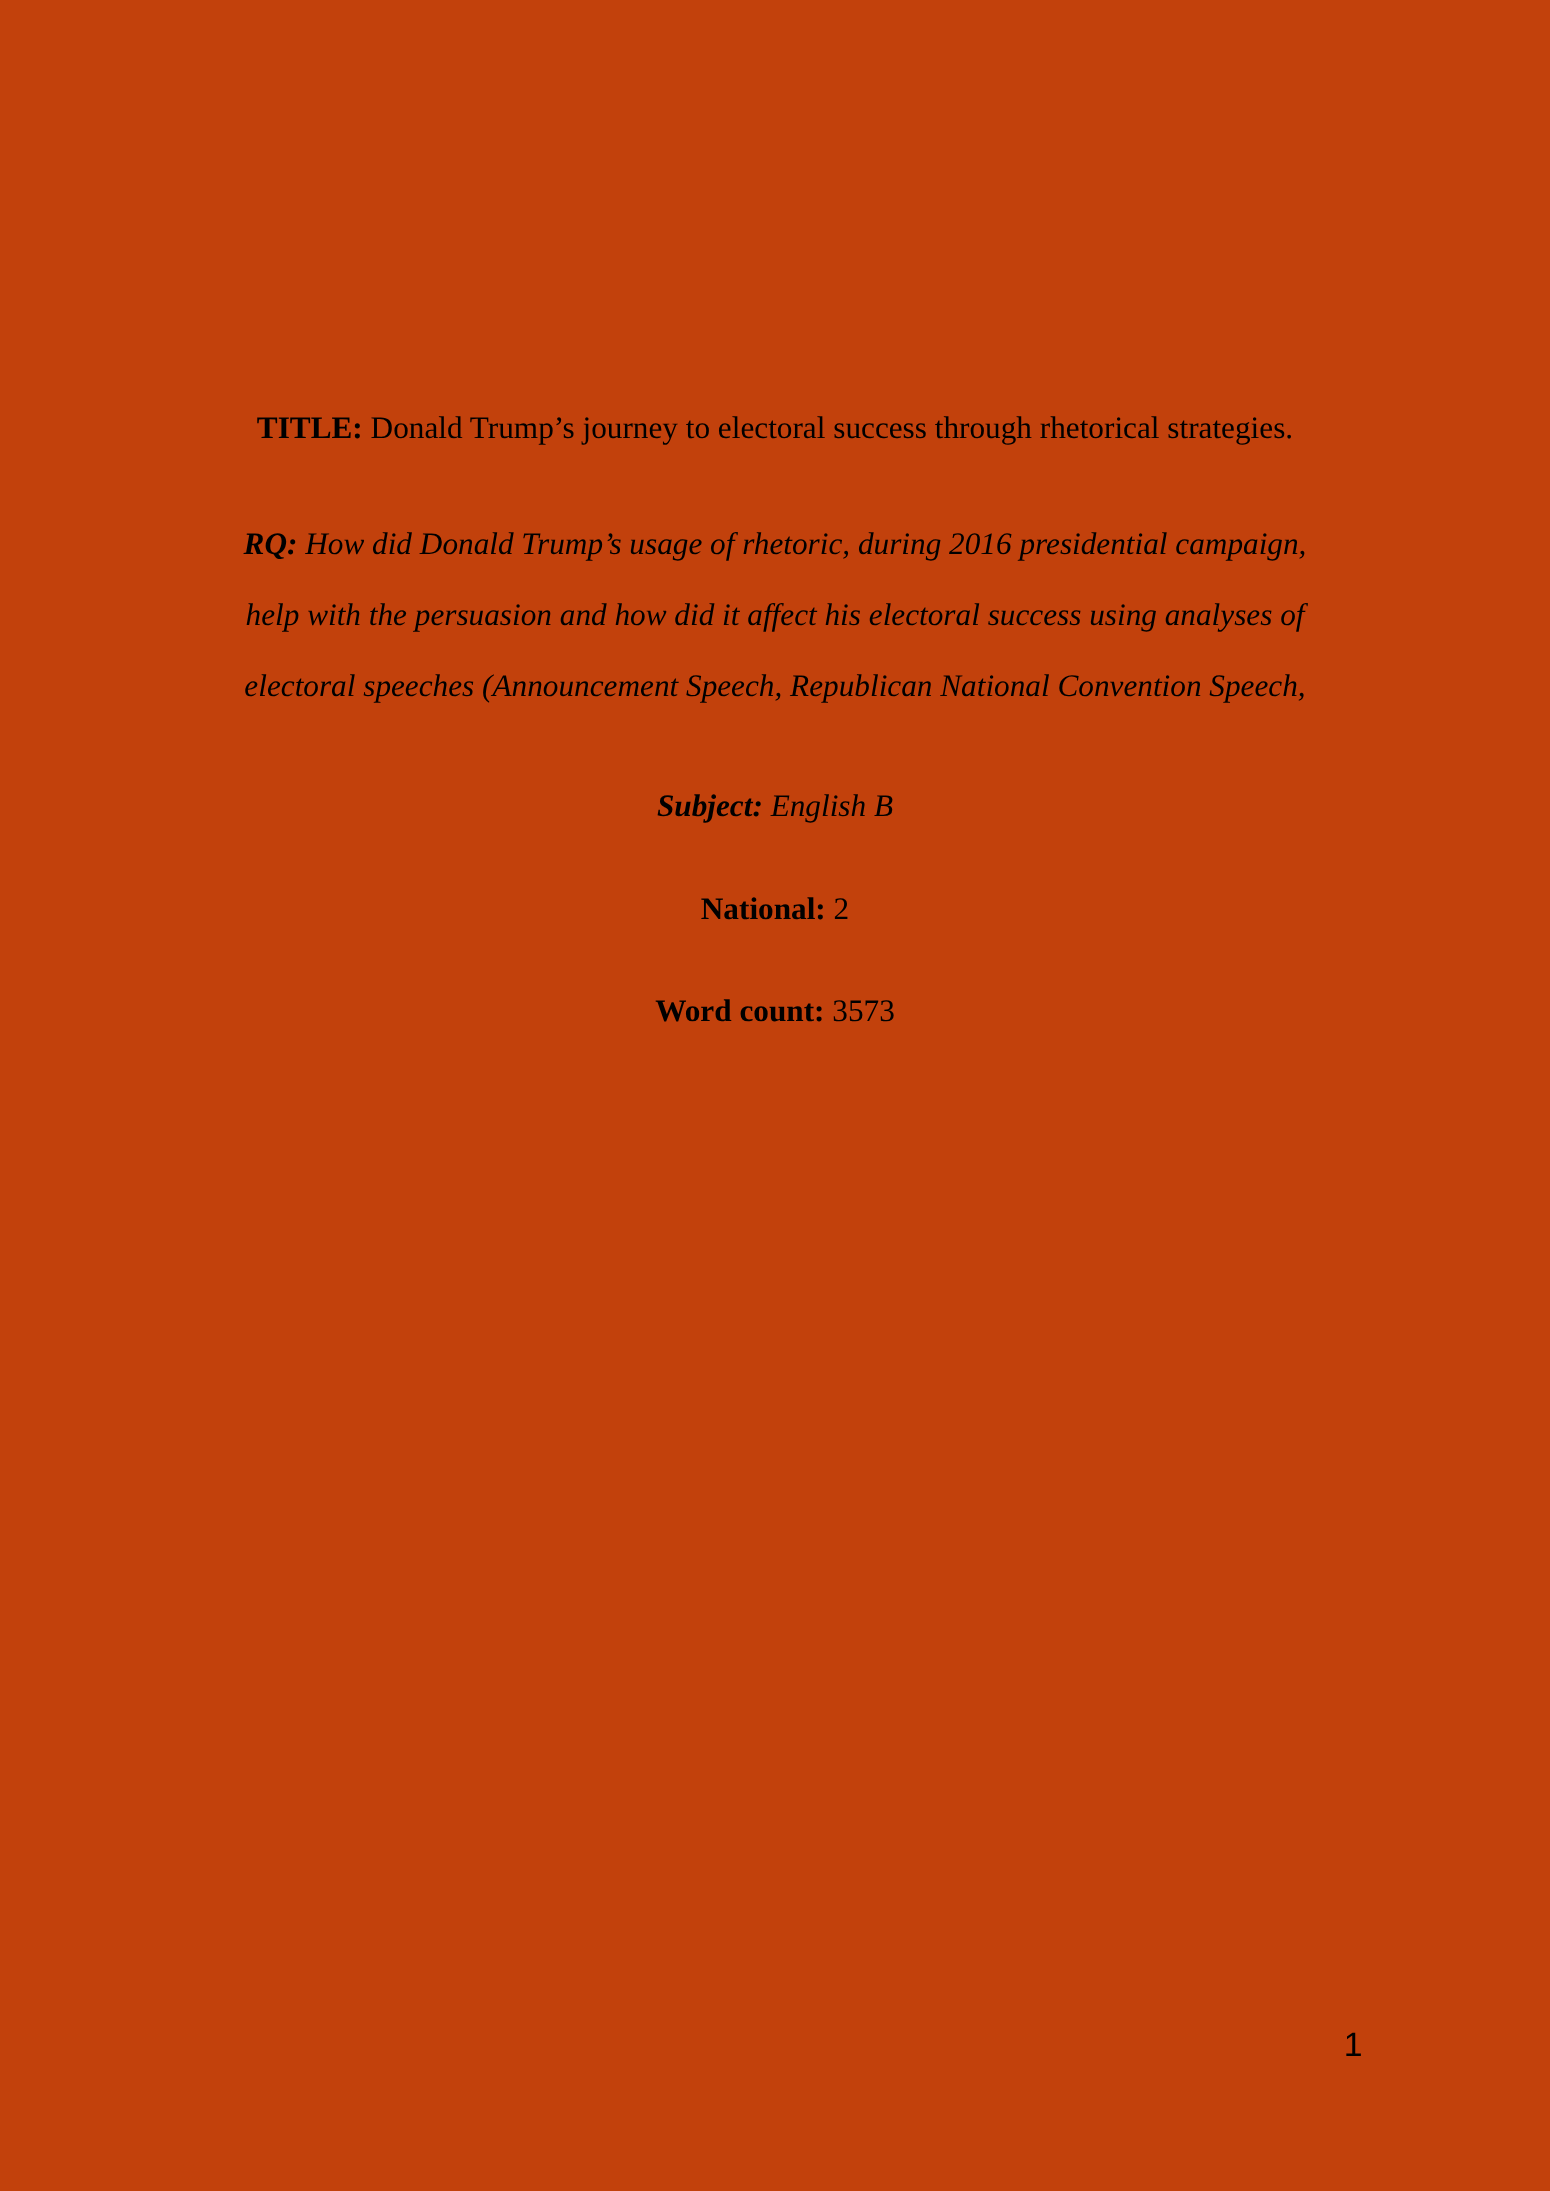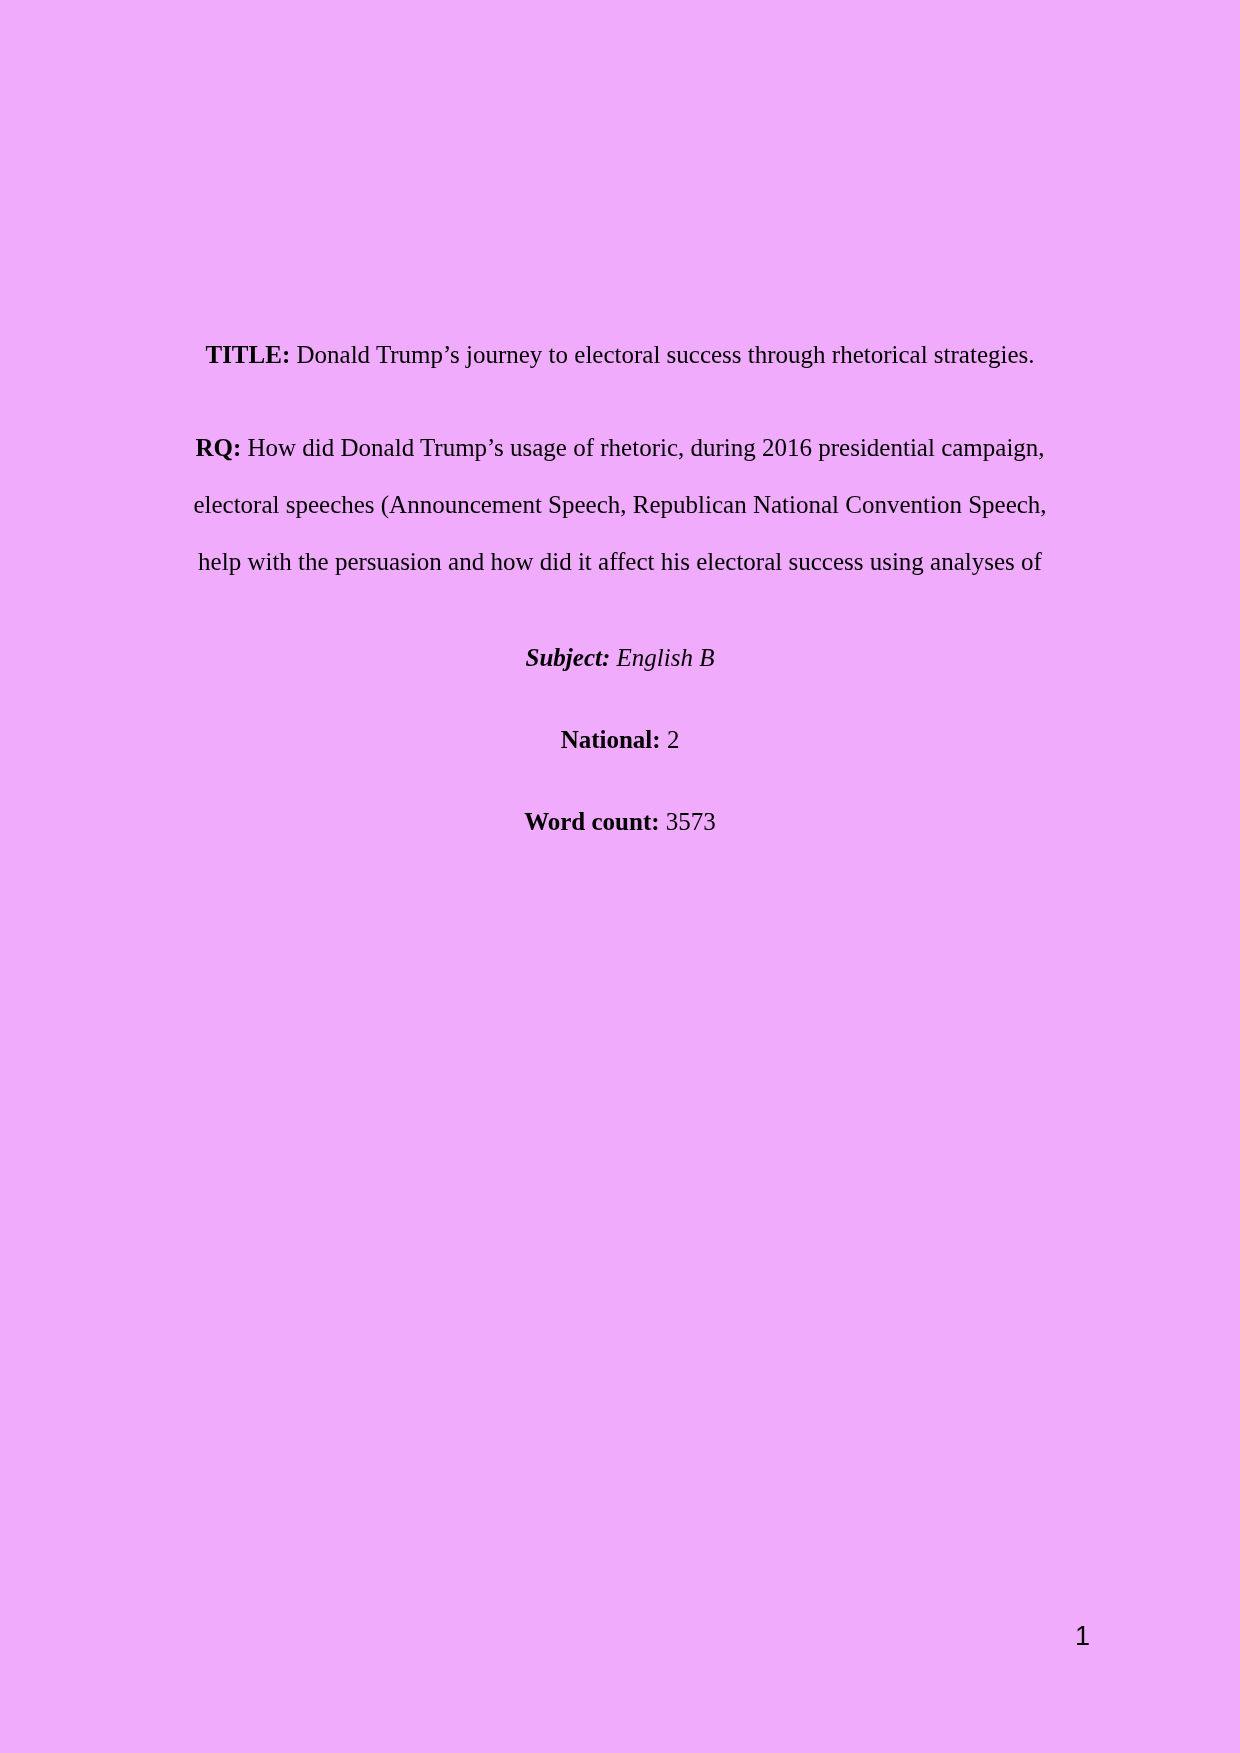--- a/index.html
+++ b/index.html
@@ -5,36 +5,36 @@
   html, body {
     margin: 0;
     padding: 0;
     background: #ffffff;
   }
   .page {
     position: relative;
     width: 1240px;
     height: 1753px;
     margin: 0 auto;
-    background: #f0abfc;
+    background: #c2410c;
     color: #000000;
     font-family: "Liberation Serif", serif;
     box-sizing: border-box;
-    padding: 16px 148px;
+    padding: 4px 148px;
     overflow: hidden;
   }
   .doc-line {
     font-size: 25px;
     line-height: 57px;
     text-align: center;
     white-space: nowrap;
   }
   p { margin: 0; }
   .title-para { margin-top: 310px; }
-  .rq-para { margin-top: 36px; }
+  .rq-para { margin-top: 36px; font-style: italic; }
   .rq-line { display: block; white-space: nowrap; }
   .field-subject { margin-top: 39px; font-style: italic; }
   .field-category { margin-top: 25px; }
   .field-wordcount { margin-top: 25px; }
   b { font-weight: bold; }
   .page-number {
     position: absolute;
     right: 150px;
     bottom: 103px;
     font-family: "Liberation Sans", sans-serif;
@@ -45,22 +45,22 @@
 </style>
 </head>
 <body>
 
 <div class="page">
 
   <p class="doc-line title-para"><b>TITLE:</b> <span>Donald Trump’s journey to electoral success through rhetorical strategies.</span></p>
 
   <p class="rq-para">
     <span class="doc-line rq-line"><b>RQ:</b> <span>How did Donald Trump’s usage of rhetoric, during 2016 presidential campaign,</span></span>
+    <span class="doc-line rq-line">help with the persuasion and how did it affect his electoral success using analyses of</span>
     <span class="doc-line rq-line">electoral speeches (Announcement Speech, Republican National Convention Speech,</span>
-    <span class="doc-line rq-line">help with the persuasion and how did it affect his electoral success using analyses of</span>
   </p>
 
   <p class="doc-line field-subject"><b>Subject:</b> <span>English B</span></p>
 
   <p class="doc-line field-category"><b>National:</b> <span>2</span></p>
 
   <p class="doc-line field-wordcount"><b>Word count:</b> <span>3573</span></p>
 
   <div class="page-number">1</div>
 

